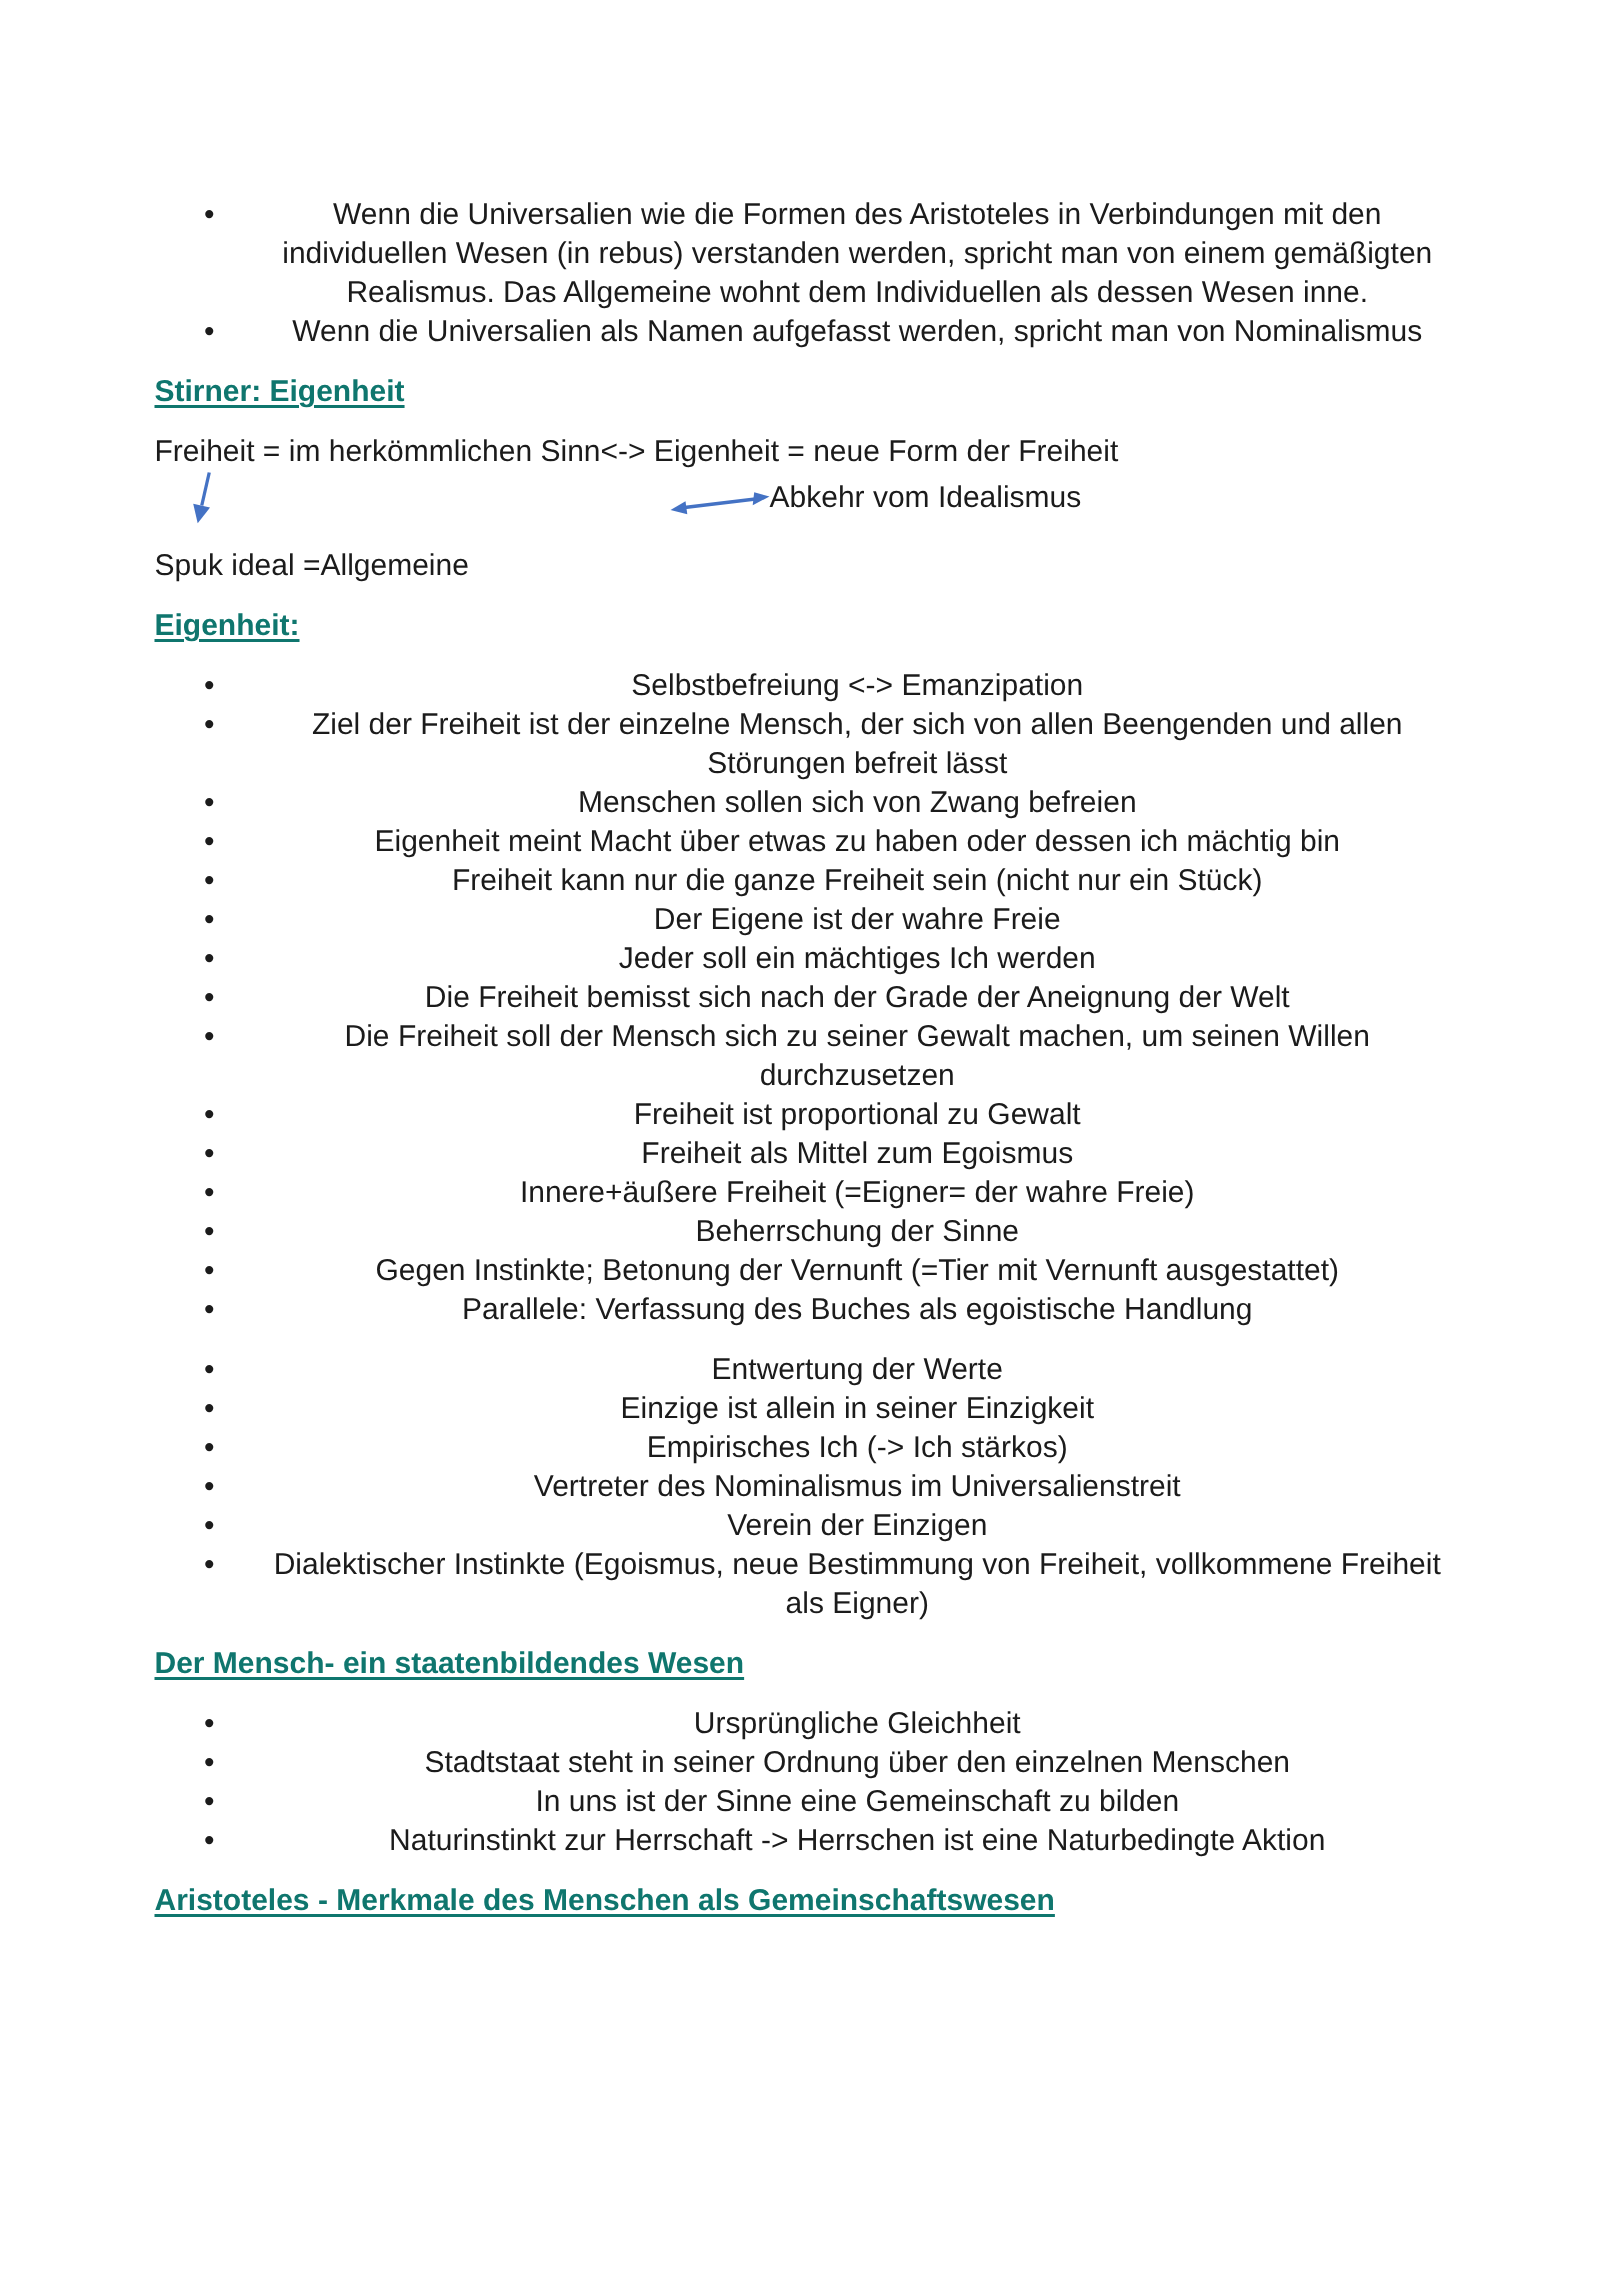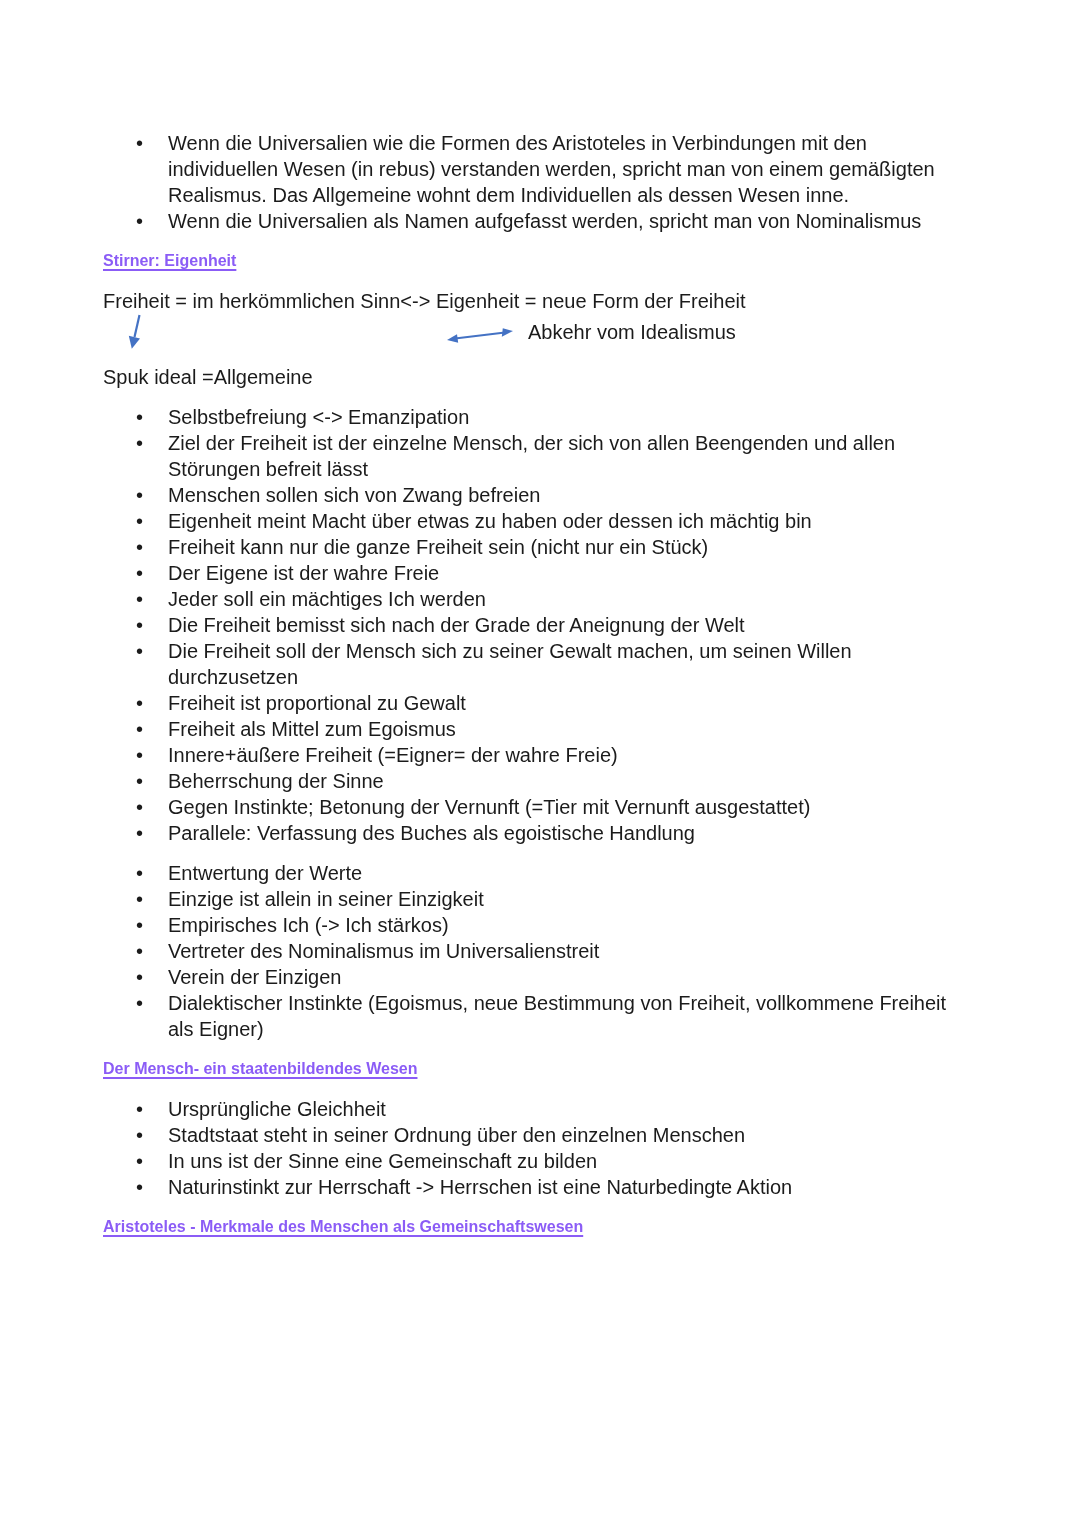--- a/index.html
+++ b/index.html
@@ -14,57 +14,58 @@
     background: #ffffff;
     color: #1b1b1b;
     font-family: "Liberation Sans", sans-serif;
     font-size: 20px;
     line-height: 26px;
     padding: 130px 105px 40px 103px;
     overflow: hidden;
   }
 
   h2.doc-heading {
-    font-size: 16px;
+    font-size: 20px;
     line-height: 26px;
     font-weight: 700;
-    color: #8b5cf6;
+    color: #0f766e;
     text-decoration: underline;
     text-decoration-thickness: 2px;
     text-underline-offset: 3px;
     margin: 0 0 14px 0;
   }
 
   p.doc-par { margin: 0 0 14px 0; }
   p.doc-par.tight { margin-bottom: 0; }
 
   ul.bullets {
     list-style: none;
     margin: 0 0 14px 0;
     padding: 0;
+    text-align: center;
   }
   ul.bullets li {
     position: relative;
     padding-left: 65px;
   }
   ul.bullets li::before {
     content: "\2022";
     position: absolute;
     left: 33px;
     top: 0;
   }
 
   .arrow-row {
     position: relative;
     height: 36px;
     margin: 0 0 14px 0;
   }
   .arrow-down    { position: absolute; left: 23px;  top: 0; }
   .arrow-double  { position: absolute; left: 343px; top: 13px; }
-  .arrow-label   { position: absolute; left: 425px; top: 5px; white-space: nowrap; }
+  .arrow-label   { position: absolute; left: 410px; top: 5px; white-space: nowrap; }
 </style>
 </head>
 <body>
 
 <div class="page">
 
   <ul class="bullets">
 
   <li>Wenn die Universalien wie die Formen des Aristoteles in Verbindungen mit den individuellen Wesen (in rebus) verstanden werden, spricht man von einem gemäßigten Realismus. Das Allgemeine wohnt dem Individuellen als dessen Wesen inne.</li>
       <li>Wenn die Universalien als Namen aufgefasst werden, spricht man von Nominalismus</li>
@@ -82,20 +83,21 @@
     <svg class="arrow-double" width="68" height="17" viewBox="0 0 68 17" aria-hidden="true">
       <line x1="9" y1="11.5" x2="59" y2="5.5" stroke-width="2.2" stroke="#4472c4"></line>
       <polygon points="1,13 11,7.2 12.2,15.8" fill="#4472c4"></polygon>
       <polygon points="67,4 56.8,1.2 55.8,9.8" fill="#4472c4"></polygon>
     </svg>
     <span class="arrow-label">Abkehr vom Idealismus</span>
   </div>
 
   <p class="doc-par">Spuk ideal =Allgemeine</p>
 
+  <h2 class="doc-heading">Eigenheit:</h2>
 
   <ul class="bullets">
 
   <li>Selbstbefreiung &lt;-&gt; Emanzipation</li>
       <li>Ziel der Freiheit ist der einzelne Mensch, der sich von allen Beengenden und allen Störungen befreit lässt</li>
       <li>Menschen sollen sich von Zwang befreien</li>
       <li>Eigenheit meint Macht über etwas zu haben oder dessen ich mächtig bin</li>
       <li>Freiheit kann nur die ganze Freiheit sein (nicht nur ein Stück)</li>
       <li>Der Eigene ist der wahre Freie</li>
       <li>Jeder soll ein mächtiges Ich werden</li>

